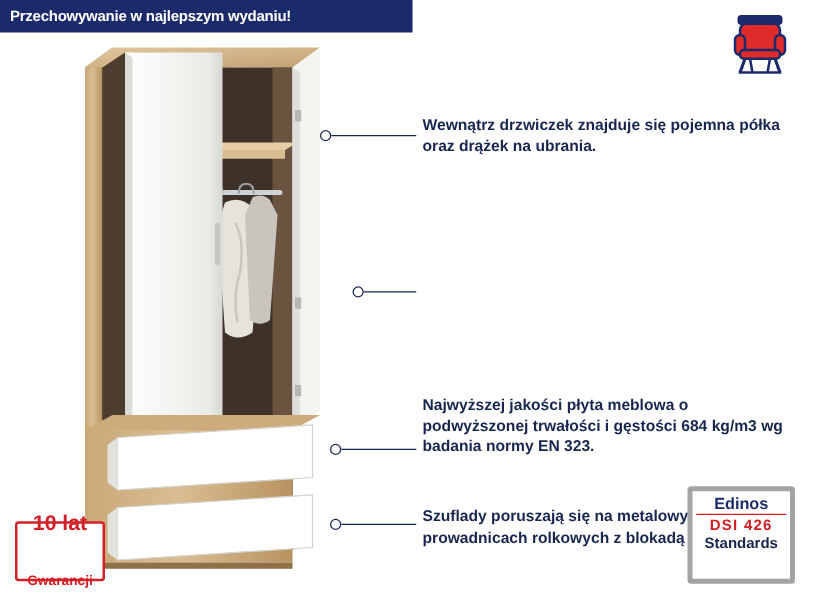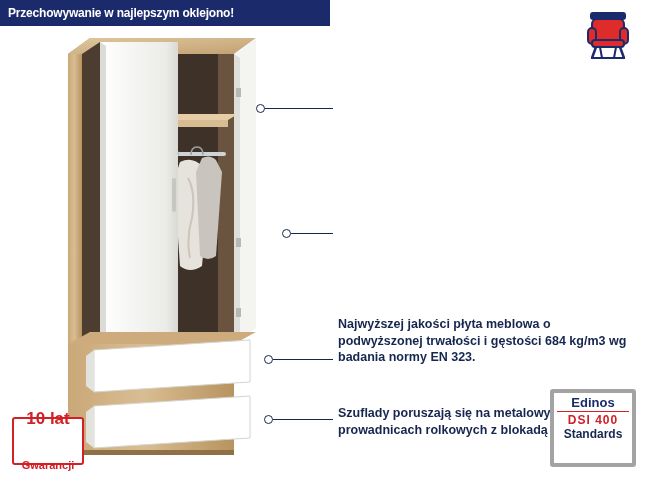--- a/index.html
+++ b/index.html
@@ -144,21 +144,21 @@
     background: #d22027;
     margin: 1px auto;
   }
 </style>
 </head>
 <body>
 
 <div class="page">
 
   <div class="banner">
-    <span class="banner-text">Przechowywanie w najlepszym oklejono!</span>
+    <span class="banner-text">Przechowywanie w najlepszym wydaniu!</span>
   </div>
 
   <div class="brand">
     <span class="chair">
       <svg width="56" height="56" viewBox="0 0 56 56" aria-hidden="true">
         <rect x="10" y="4" width="36" height="8" rx="3" fill="#1b2a6b"></rect>
         <rect x="12" y="11" width="32" height="22" rx="5" fill="#e02b2b" stroke="#1b2a6b" stroke-width="2"></rect>
         <rect x="8" y="20" width="8" height="16" rx="4" fill="#e02b2b" stroke="#1b2a6b" stroke-width="2"></rect>
         <rect x="40" y="20" width="8" height="16" rx="4" fill="#e02b2b" stroke="#1b2a6b" stroke-width="2"></rect>
         <rect x="12" y="32" width="32" height="7" rx="3" fill="#e02b2b" stroke="#1b2a6b" stroke-width="2"></rect>
@@ -236,37 +236,38 @@
 
       <polygon points="34,378 190,368 190,410 34,420" fill="#ffffff" stroke="#d4d4cf" stroke-width="1"></polygon>
       <polygon points="34,378 34,420 26,414 26,384" fill="#e3e3de"></polygon>
 
       <rect x="8" y="422" width="166" height="5" fill="#8f7047"></rect>
     </svg>
   </div>
 
   <span class="dot" style="left:256px; top:104px;"></span>
   <span class="leader" style="left:265px; top:108px; width:68px;"></span>
+  <div class="callout c1">Wewnątrz drzwiczek znajduje się pojemna półka oraz drążek na ubrania.</div>
 
   <span class="dot" style="left:282px; top:229px;"></span>
   <span class="leader" style="left:291px; top:233px; width:42px;"></span>
 
   <span class="dot" style="left:264px; top:355px;"></span>
   <span class="leader" style="left:273px; top:359px; width:60px;"></span>
   <div class="callout c3">Najwyższej jakości płyta meblowa o podwyższonej trwałości i gęstości 684 kg/m3 wg badania normy EN 323.</div>
 
   <span class="dot" style="left:264px; top:415px;"></span>
   <span class="leader" style="left:273px; top:419px; width:60px;"></span>
   <div class="callout c4">Szuflady poruszają się na metalowych prowadnicach rolkowych z blokadą wysuwu.</div>
 
   <div class="warranty">
     <span class="warranty-top">10 lat</span>
     <span class="warranty-bottom">Gwarancji</span>
   </div>
 
   <div class="edinos">
     <div class="edinos-name">Edinos</div>
     <div class="edinos-rule"></div>
-    <div class="edinos-code">DSI 400</div>
+    <div class="edinos-code">DSI 426</div>
     <div class="edinos-std">Standards</div>
   </div>
 
 </div>
 
 </body></html>

